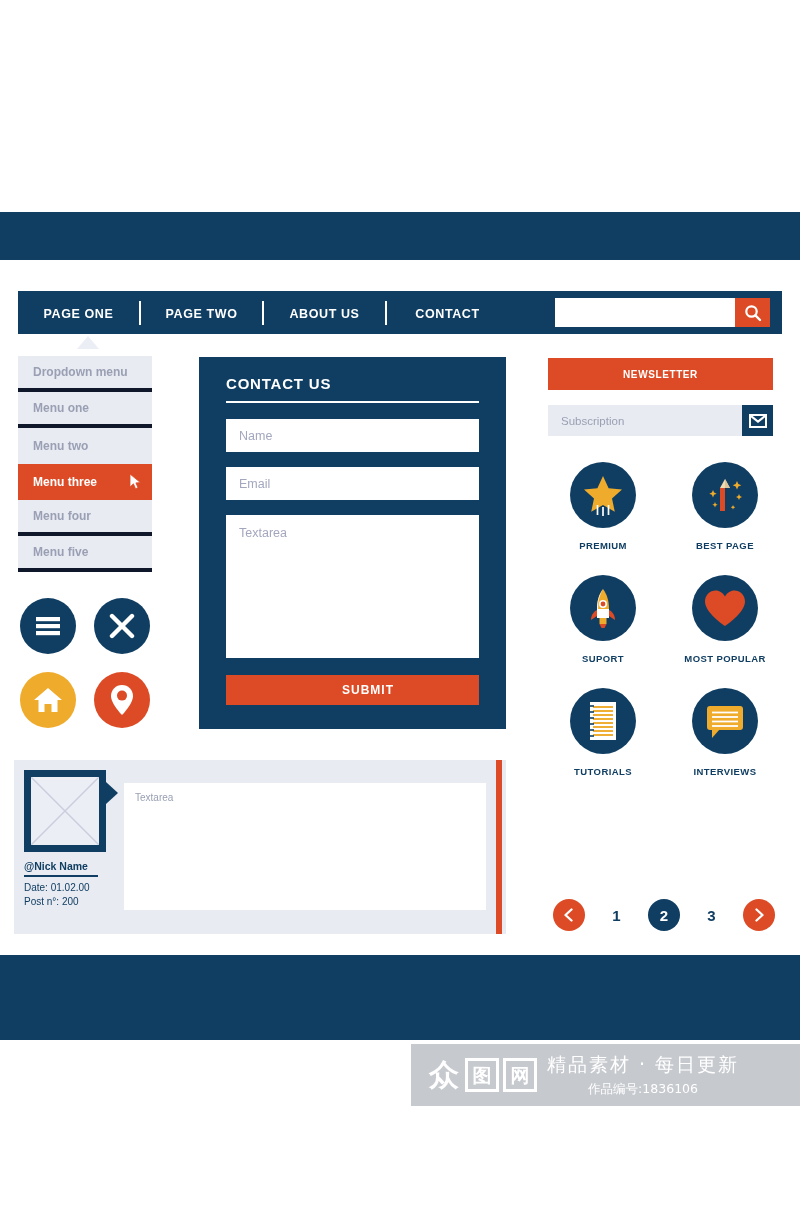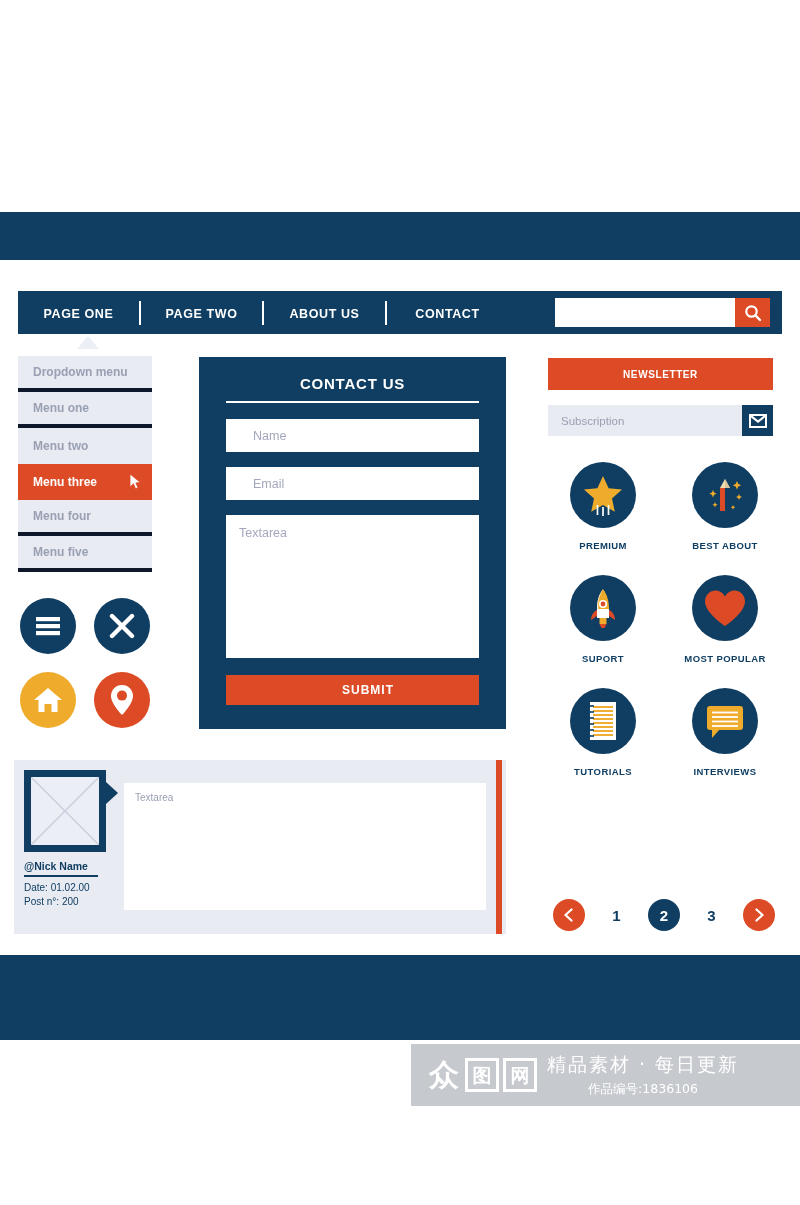--- a/index.html
+++ b/index.html
@@ -81,27 +81,27 @@
   .cbtn.yellow { background:#EFAB2B; }
   .cbtn.orange { background:#DC4B25; }
 
   
   .contact-panel {
     position:absolute; left:199px; top:357px; width:307px; height:372px;
     background:#103E62; padding:18px 27px 0 27px;
   }
   .contact-title {
     color:#ffffff; font-size:15px; font-weight:bold;
-    letter-spacing:.8px; text-align:center; margin-bottom:9px;
+    letter-spacing:.8px; margin-bottom:9px;
   }
   .contact-rule { height:2px; background:#ffffff; margin-bottom:16px; }
   .field {
     width:100%; height:33px; background:#ffffff; border:none; outline:none;
     font-family:"Liberation Sans", sans-serif; font-size:12.5px;
-    color:#55597a; padding-left:27px; margin-bottom:15px; display:block;
+    color:#55597a; padding-left:13px; margin-bottom:15px; display:block;
   }
   .field::placeholder { color:#a3a7be; }
   .textarea {
     width:100%; height:143px; background:#ffffff; border:none; outline:none;
     font-family:"Liberation Sans", sans-serif; font-size:12.5px;
     color:#55597a; padding:11px 0 0 13px; resize:none; display:block;
     margin-bottom:17px;
   }
   .textarea::placeholder { color:#a3a7be; }
   .submit-btn {
@@ -388,21 +388,21 @@
             <path d="M23,7 L28,16 L23,16 Z" fill="#d9c49c"></path>
             <g fill="#EFAB2B">
               <path d="M35,9 l1.3,3 l3,1.3 l-3,1.3 l-1.3,3 l-1.3,-3 l-3,-1.3 l3,-1.3 Z"></path>
               <path d="M11,18 l1.1,2.6 l2.6,1.1 l-2.6,1.1 l-1.1,2.6 l-1.1,-2.6 l-2.6,-1.1 l2.6,-1.1 Z"></path>
               <path d="M37,22 l0.9,2.1 l2.1,0.9 l-2.1,0.9 l-0.9,2.1 l-0.9,-2.1 l-2.1,-0.9 l2.1,-0.9 Z"></path>
               <path d="M13,30 l0.8,1.9 l1.9,0.8 l-1.9,0.8 l-0.8,1.9 l-0.8,-1.9 l-1.9,-0.8 l1.9,-0.8 Z"></path>
               <path d="M31,33 l0.7,1.6 l1.6,0.7 l-1.6,0.7 l-0.7,1.6 l-0.7,-1.6 l-1.6,-0.7 l1.6,-0.7 Z"></path>
             </g>
           </svg>
         </div>
-        <div class="feat-label">BEST ABOUT</div>
+        <div class="feat-label">BEST PAGE</div>
       </div>
     </div>
 
     <div class="feat-row">
       <div class="feat">
         <div class="feat-circle">
           <svg width="46" height="46" viewBox="0 0 46 46">
             <path d="M23,4 C27.5,10 29,17 29,24 L17,24 C17,17 18.5,10 23,4 Z" fill="#EFAB2B"></path>
             <rect x="17" y="24" width="12" height="9" fill="#ffffff"></rect>
             <path d="M23,4 C20.5,8 19,13 18.2,18 L18.2,24 L17,24 C17,17 18.5,10 23,4 Z" fill="#f5f5f5"></path>

